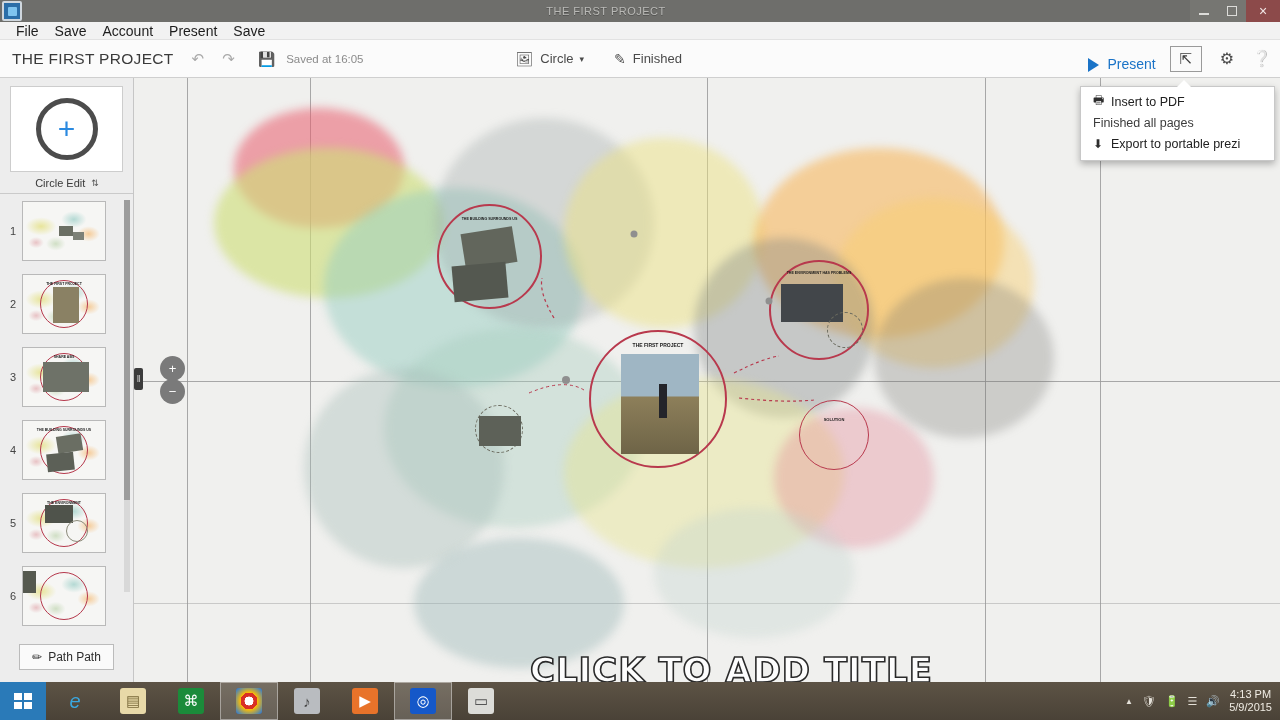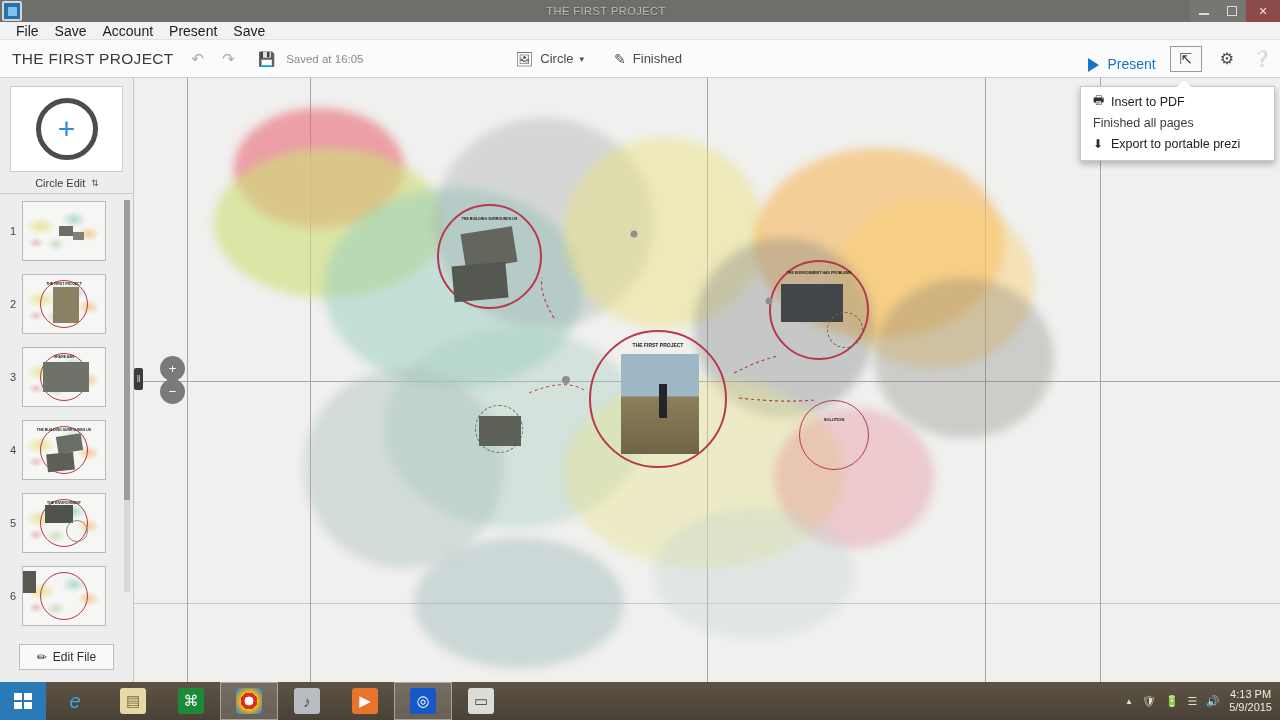--- a/index.html
+++ b/index.html
@@ -387,21 +387,21 @@
         </div>
       </div>
     </div>
 
     <div class="scrollbar">
         <i></i>
       </div>
 
     <div class="editpath">
       <span>✏</span>
-      <span>Edit File</span>
+      <span>Path Path</span>
     </div>
   </div>
 
   <div class="canvas">
 
     <div class="vline" style="left:53px"></div>
     <div class="vline" style="left:176px"></div>
     <div class="vline" style="left:573px"></div>
     <div class="vline" style="left:851px"></div>
     <div class="vline" style="left:966px"></div>
@@ -462,20 +462,21 @@
     <svg style="position:absolute;inset:0;width:100%;height:100%;pointer-events:none">
       <path d="M 420 240 Q 405 215 408 200" stroke="#b8394d" stroke-width="1.2" fill="none" stroke-dasharray="3 3"></path>
       <path d="M 600 295 Q 630 280 645 278" stroke="#b8394d" stroke-width="1.2" fill="none" stroke-dasharray="3 3"></path>
       <path d="M 605 320 Q 650 325 680 322" stroke="#b8394d" stroke-width="1.2" fill="none" stroke-dasharray="3 3"></path>
       <path d="M 395 315 Q 430 300 450 312" stroke="#b8394d" stroke-width="1" fill="none" stroke-dasharray="3 3"></path>
       <circle cx="432" cy="302" r="4" fill="#8f8f8f"></circle>
       <circle cx="500" cy="156" r="3.5" fill="#8f8f8f"></circle>
       <circle cx="635" cy="223" r="3.5" fill="#8f8f8f"></circle>
     </svg>
 
+    <div class="big-title">CLICK TO ADD TITLE</div>
   </div>
 
   <div class="taskbar">
     <div class="tb-start">
       <div class="win">
           <i></i>
           <i></i>
           <i></i>
           <i></i>
         </div>

